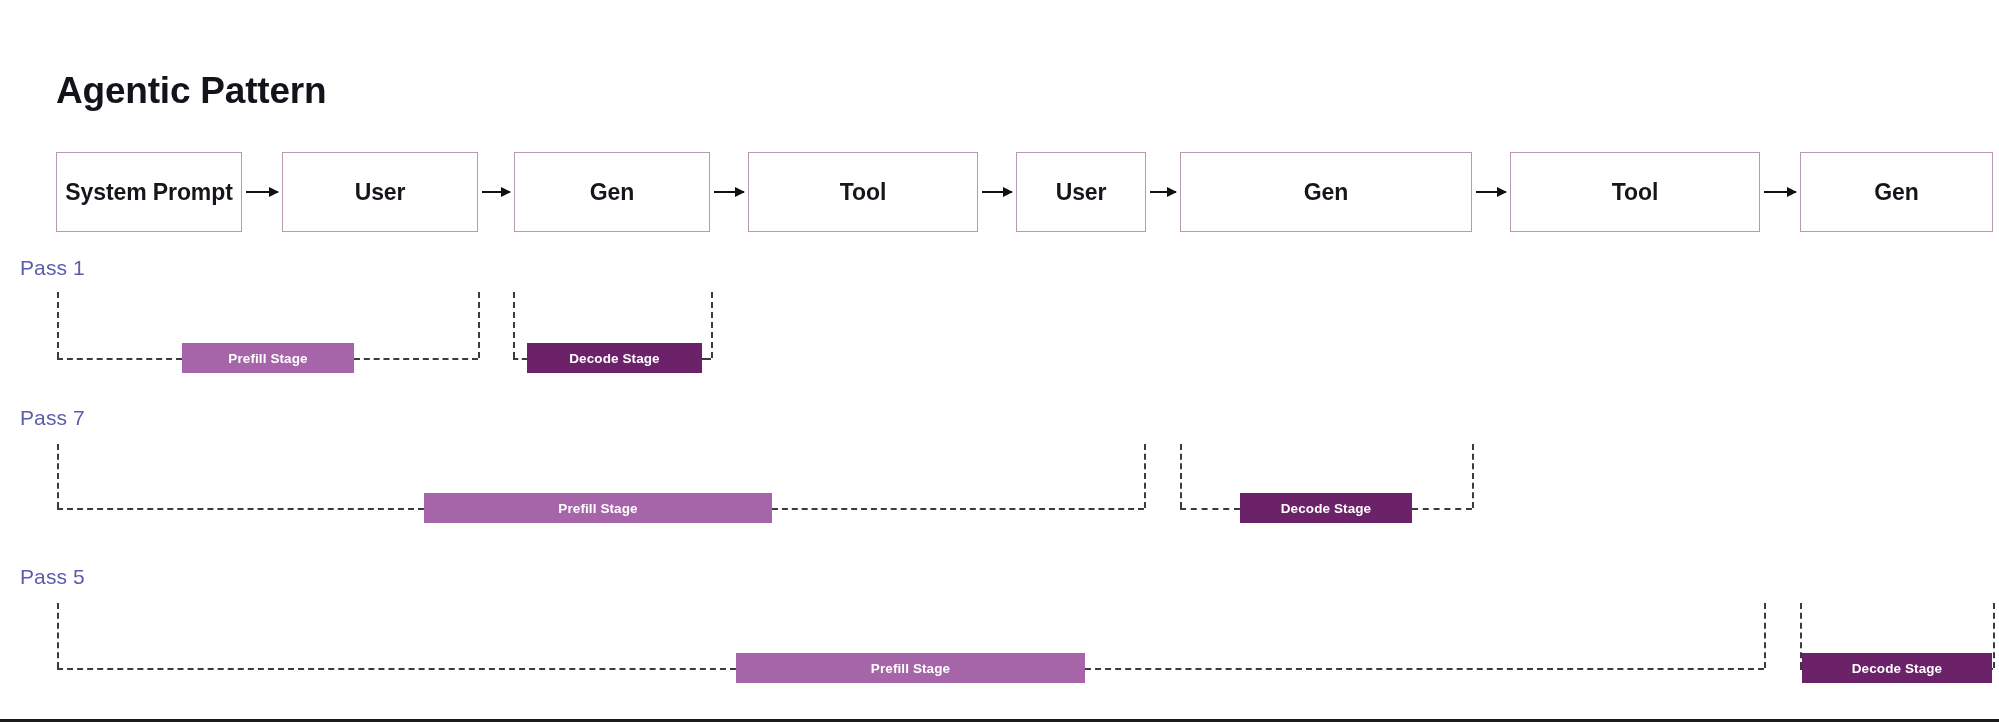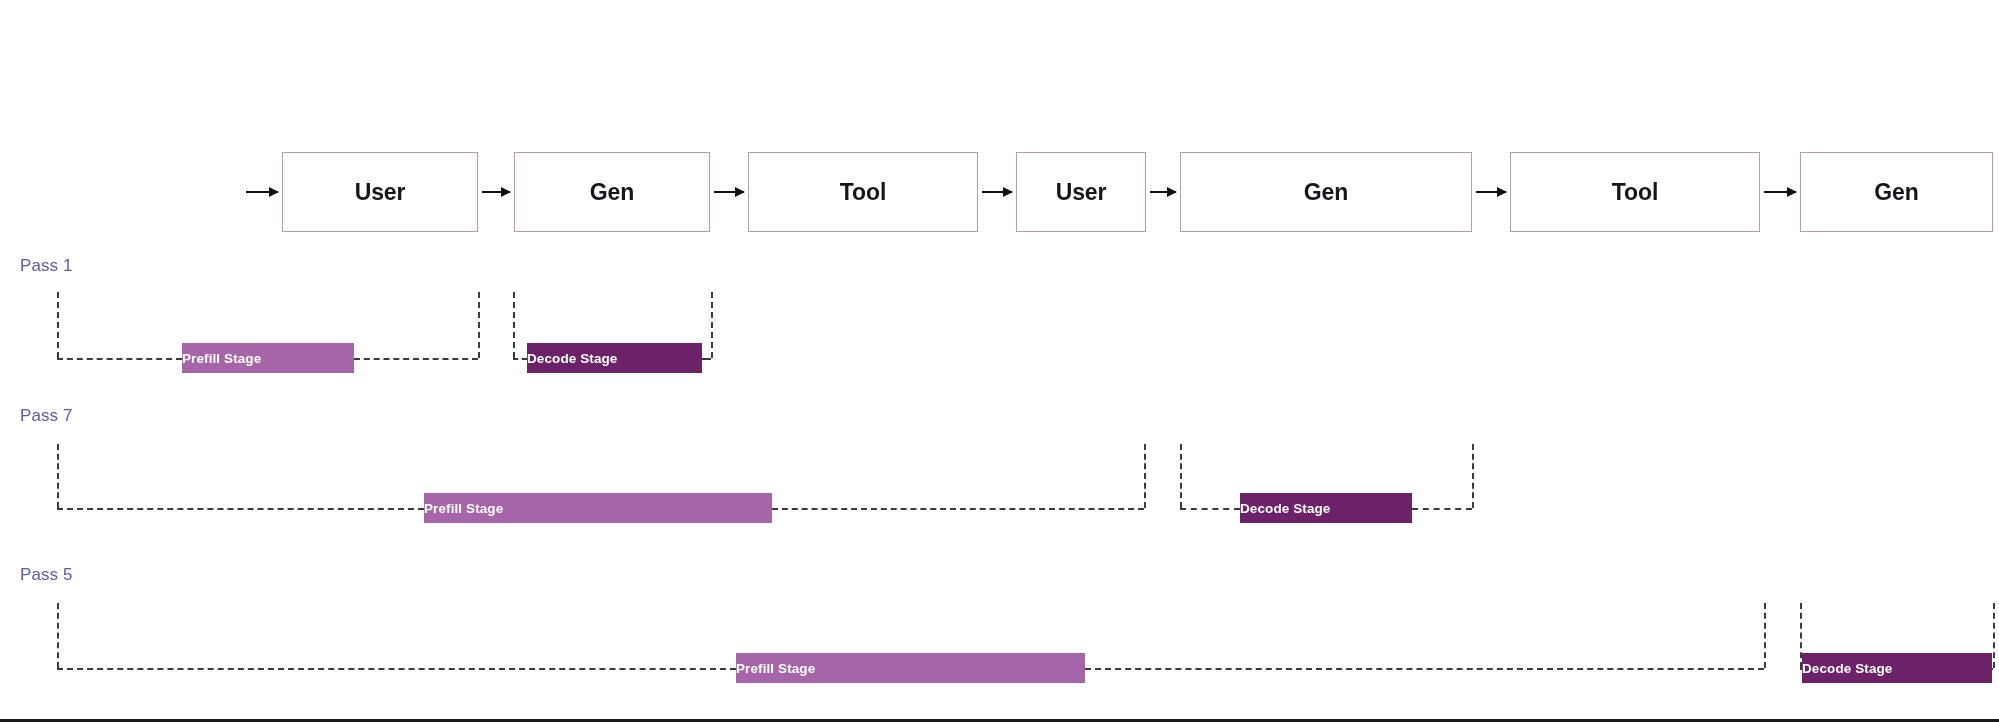--- a/index.html
+++ b/index.html
@@ -72,21 +72,21 @@
     width: 0;
     height: 0;
     border-top: 5.5px solid transparent;
     border-bottom: 5.5px solid transparent;
     border-left: 10px solid #111111;
   }
 
   
   .pass-label {
     position: absolute;
-    font-size: 17px;
+    font-size: 21px;
     font-weight: 400;
     color: #5b5cab;
     letter-spacing: 0.1px;
     white-space: nowrap;
   }
 
   
   .hdash {
     position: absolute;
     height: 0;
@@ -96,21 +96,21 @@
     position: absolute;
     width: 0;
     border-left: 2px dashed #3b3b3b;
   }
 
   .bar {
     position: absolute;
     height: 30px;
     display: flex;
     align-items: center;
-    justify-content: flex-start;
+    justify-content: center;
     box-sizing: border-box;
   }
   .bar .bar-label {
     font-size: 13.5px;
     font-weight: 700;
     color: #ffffff;
     letter-spacing: 0.1px;
     white-space: nowrap;
   }
   .bar.prefill { background: #a565a8; }
@@ -123,22 +123,26 @@
     width: 1999px;
     height: 3px;
     background: #1b1b1b;
   }
 </style>
 </head>
 <body>
 
 <div id="canvas">
 
+  <div id="page-title">Agentic Pattern</div>
 
   <div id="pipeline">
+      <div class="stage-box" style="left: 56px; width: 186px;">
+        <span class="stage-label">System Prompt</span>
+      </div>
       <div class="stage-box" style="left: 282px; width: 196px;">
         <span class="stage-label">User</span>
       </div>
       <div class="stage-box" style="left: 514px; width: 196px;">
         <span class="stage-label">Gen</span>
       </div>
       <div class="stage-box" style="left: 748px; width: 230px;">
         <span class="stage-label">Tool</span>
       </div>
       <div class="stage-box" style="left: 1016px; width: 130px;">

